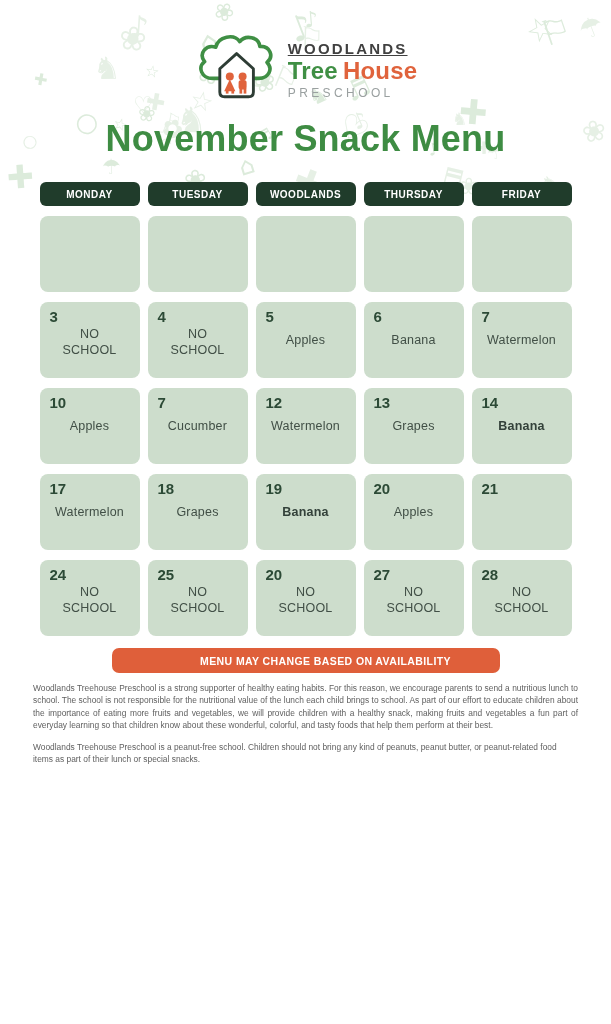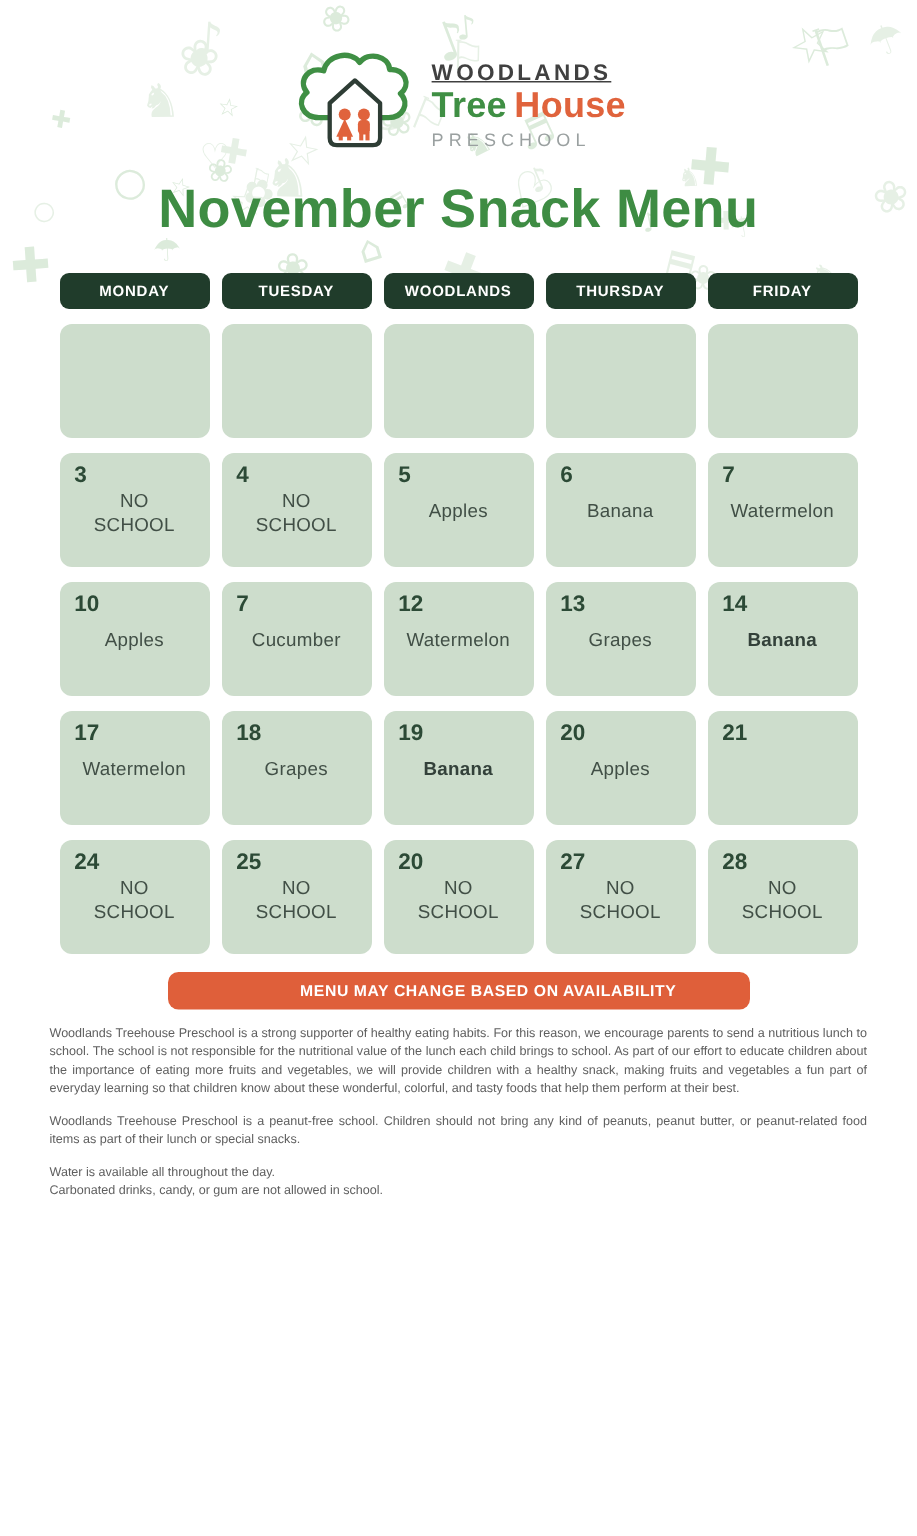--- a/index.html
+++ b/index.html
@@ -289,18 +289,16 @@
 SCHOOL</div>
           </div>
         </div>
     </div>
 
     <div class="banner">MENU MAY CHANGE BASED ON AVAILABILITY</div>
 
     <div class="notes" id="notes">
         <p>Woodlands Treehouse Preschool is a strong supporter of healthy eating habits. For this reason, we encourage parents to send a nutritious lunch to school. The school is not responsible for the nutritional value of the lunch each child brings to school. As part of our effort to educate children about the importance of eating more fruits and vegetables, we will provide children with a healthy snack, making fruits and vegetables a fun part of everyday learning so that children know about these wonderful, colorful, and tasty foods that help them perform at their best.</p>
         <p>Woodlands Treehouse Preschool is a peanut-free school. Children should not bring any kind of peanuts, peanut butter, or peanut-related food items as part of their lunch or special snacks.</p>
-        <p>Water is available all throughout the day.
-Carbonated drinks, candy, or gum are not allowed in school.</p>
       </div>
   </div>
 
 </div>
 
 </body></html>

